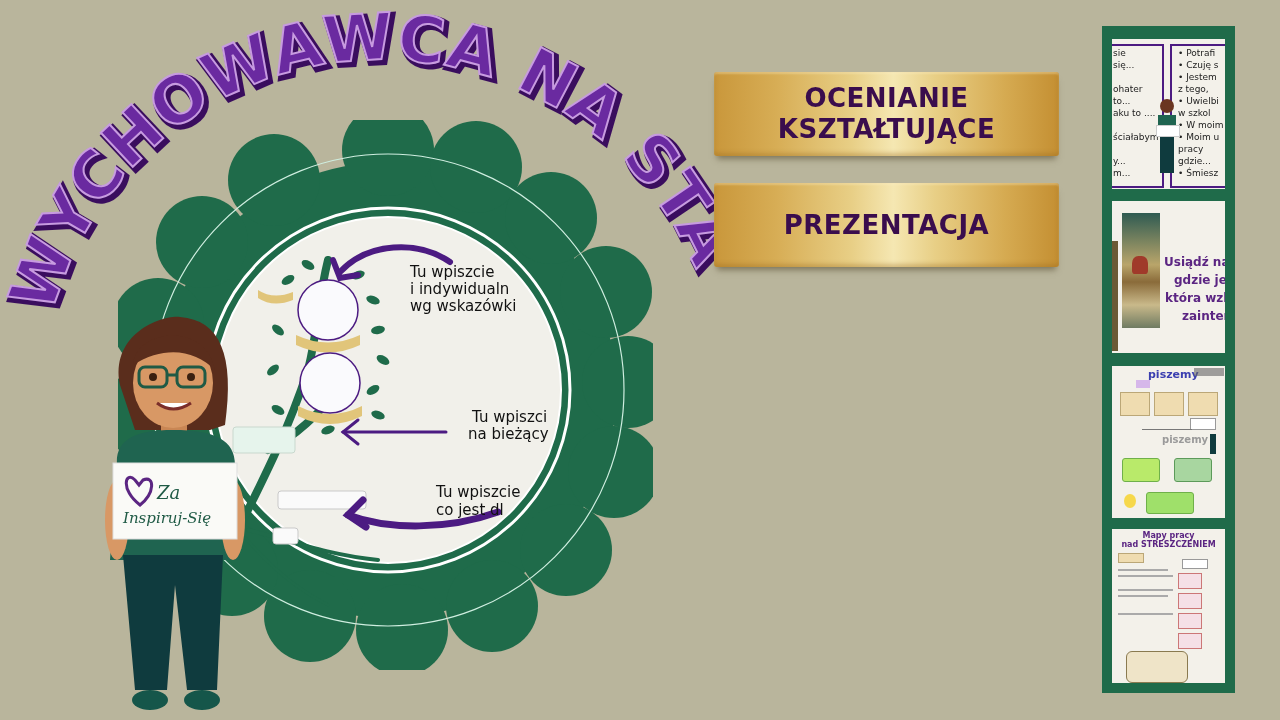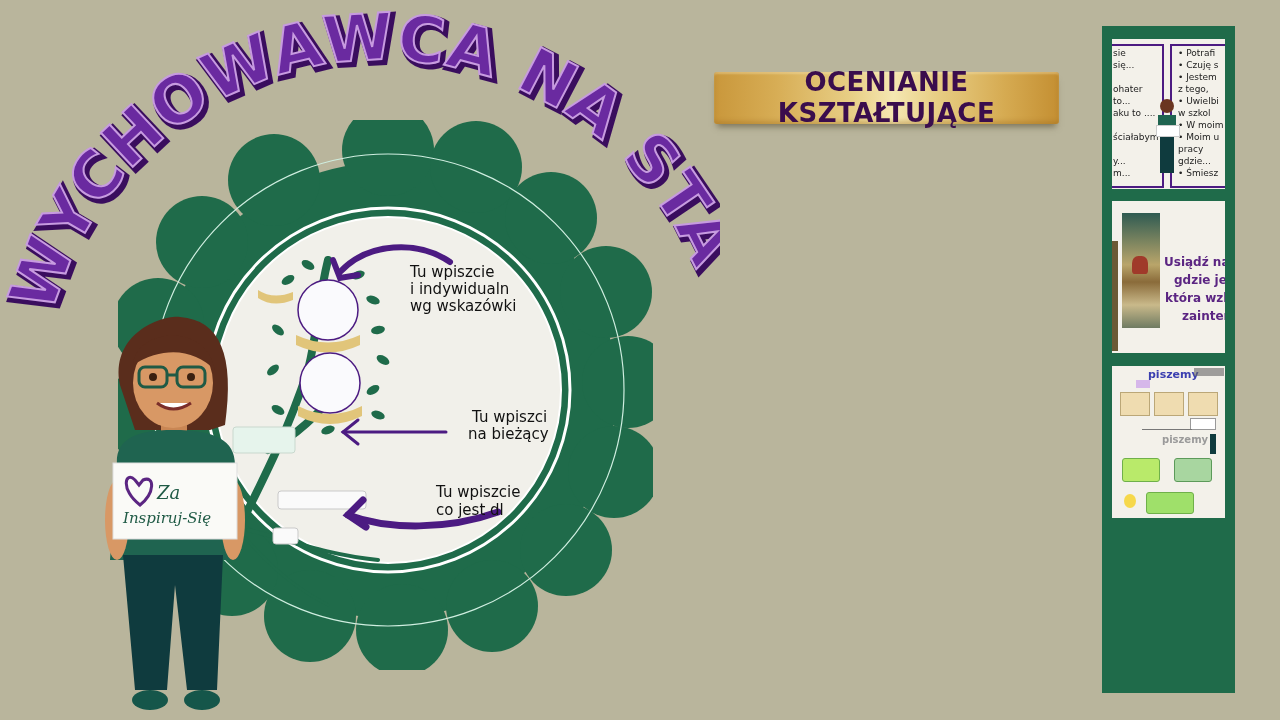--- a/index.html
+++ b/index.html
@@ -6,21 +6,21 @@
   body{width:1280px;height:720px;overflow:hidden;background:#b9b59c;font-family:"DejaVu Sans",sans-serif;position:relative;}
   .stage{position:absolute;left:0;top:0;width:1280px;height:720px;}
 
   
   .title-svg{position:absolute;left:0;top:0;width:720px;height:330px;}
 
   
   .badge{position:absolute;left:118px;top:120px;width:535px;height:550px;}
 
   
-  .gold-btn{position:absolute;height:52px;display:flex;align-items:center;justify-content:center;text-align:center;
+  .gold-btn{position:absolute;height:84px;display:flex;align-items:center;justify-content:center;text-align:center;
     background:linear-gradient(90deg,#c9973b 0%,#d7ad55 18%,#e8cf86 40%,#f5e7b2 52%,#e8cf86 64%,#d6ab52 84%,#c48f32 100%);
     box-shadow:0 6px 6px -3px rgba(80,70,40,.55), inset 0 -3px 4px rgba(150,100,30,.35), inset 0 2px 2px rgba(255,240,200,.35);
     border-radius:3px;cursor:pointer;}
   .gold-btn span{font-family:"DejaVu Sans",sans-serif;font-weight:bold;color:#3a0d4d;font-size:26px;line-height:31px;letter-spacing:.5px;white-space:pre-line;}
   .b1{left:714px;top:72px;width:345px;}
   .b2{left:714px;top:183px;width:345px;}
   .b3{left:706px;top:296px;width:345px;}
   .b4{left:699px;top:420px;width:345px;}
   .b5{left:706px;top:556px;width:345px;}
 
@@ -168,20 +168,23 @@
 
     <rect x="18" y="148" width="124" height="76" fill="#fafaf7" stroke="#ddd"></rect>
     <path d="M 40 165 C 30 155 25 175 45 190 C 60 178 60 160 48 165 L 44 170 Z" fill="none" stroke="#5b2582" stroke-width="3"></path>
     <text x="62" y="184" font-family="DejaVu Serif, serif" font-style="italic" font-size="18" fill="#1f5a45">Za</text>
     <text x="28" y="208" font-family="DejaVu Serif, serif" font-style="italic" font-size="15" fill="#1f5a45">Inspiruj-Się</text>
   </svg>
 
   <div class="gold-btn b1">
       <span>OCENIANIE
 KSZTAŁTUJĄCE</span>
+    </div>
+  <div class="gold-btn b2">
+      <span>PREZENTACJA</span>
     </div>
 
   <div class="strip">
 
     <div class="thumb t1">
       <div style="position:absolute;left:-2px;top:5px;width:52px;height:140px;border:2px solid #4c1b82;border-left:none;"></div>
       <div style="position:absolute;left:58px;top:5px;width:60px;height:140px;border:2px solid #4c1b82;border-right:none;"></div>
       <div class="txt" style="left:1px;top:8px;">sie</div>
       <div class="txt" style="left:1px;top:20px;">się...</div>
       <div class="txt" style="left:1px;top:44px;">ohater</div>
@@ -228,14 +231,30 @@
       <div style="position:absolute;left:78px;top:52px;width:24px;height:10px;background:#fff;border:1px solid #999;"></div>
       <div style="position:absolute;left:30px;top:63px;width:50px;height:1px;background:#777;"></div>
       <div style="position:absolute;left:50px;top:68px;font-size:10px;font-weight:bold;color:#9a9a9a;">piszemy</div>
       <div style="position:absolute;left:98px;top:68px;width:6px;height:20px;background:#0f3b3e;"></div>
       <div style="position:absolute;left:10px;top:92px;width:36px;height:22px;background:#b9ea6a;border:1px solid #6fb04a;border-radius:3px;"></div>
       <div style="position:absolute;left:62px;top:92px;width:36px;height:22px;background:#a8d6a0;border:1px solid #5c9a5a;border-radius:3px;"></div>
       <div style="position:absolute;left:12px;top:128px;width:12px;height:14px;background:#f6d84a;border-radius:50%;"></div>
       <div style="position:absolute;left:34px;top:126px;width:46px;height:20px;background:#9fe06a;border:1px solid #6fb04a;border-radius:3px;"></div>
     </div>
 
+    <div class="thumb t4">
+      <div style="position:absolute;left:0;width:113px;top:2px;text-align:center;font-size:8px;font-weight:bold;color:#5b2582;">Mapy pracy</div>
+      <div style="position:absolute;left:0;width:113px;top:11px;text-align:center;font-size:8px;font-weight:bold;color:#5b2582;">nad STRESZCZENIEM</div>
+      <div style="position:absolute;left:6px;top:24px;width:24px;height:8px;background:#efdcb0;border:1px solid #bba777;"></div>
+      <div style="position:absolute;left:70px;top:30px;width:24px;height:8px;background:#fff;border:1px solid #999;"></div>
+      <div style="position:absolute;left:6px;top:40px;width:50px;height:2px;background:#aaa;"></div>
+      <div style="position:absolute;left:6px;top:46px;width:55px;height:2px;background:#aaa;"></div>
+      <div style="position:absolute;left:66px;top:44px;width:22px;height:14px;background:#f5e0e6;border:1px solid #c77;"></div>
+      <div style="position:absolute;left:6px;top:60px;width:55px;height:2px;background:#aaa;"></div>
+      <div style="position:absolute;left:6px;top:66px;width:50px;height:2px;background:#aaa;"></div>
+      <div style="position:absolute;left:66px;top:64px;width:22px;height:14px;background:#f5e0e6;border:1px solid #c77;"></div>
+      <div style="position:absolute;left:6px;top:84px;width:55px;height:2px;background:#aaa;"></div>
+      <div style="position:absolute;left:66px;top:84px;width:22px;height:14px;background:#f5e0e6;border:1px solid #c77;"></div>
+      <div style="position:absolute;left:66px;top:104px;width:22px;height:14px;background:#f5e0e6;border:1px solid #c77;"></div>
+      <div style="position:absolute;left:14px;top:122px;width:60px;height:30px;background:#efe4c8;border:1px solid #8a7a50;border-radius:6px;"></div>
+    </div>
   </div>
 </div>
 
 </body></html>

